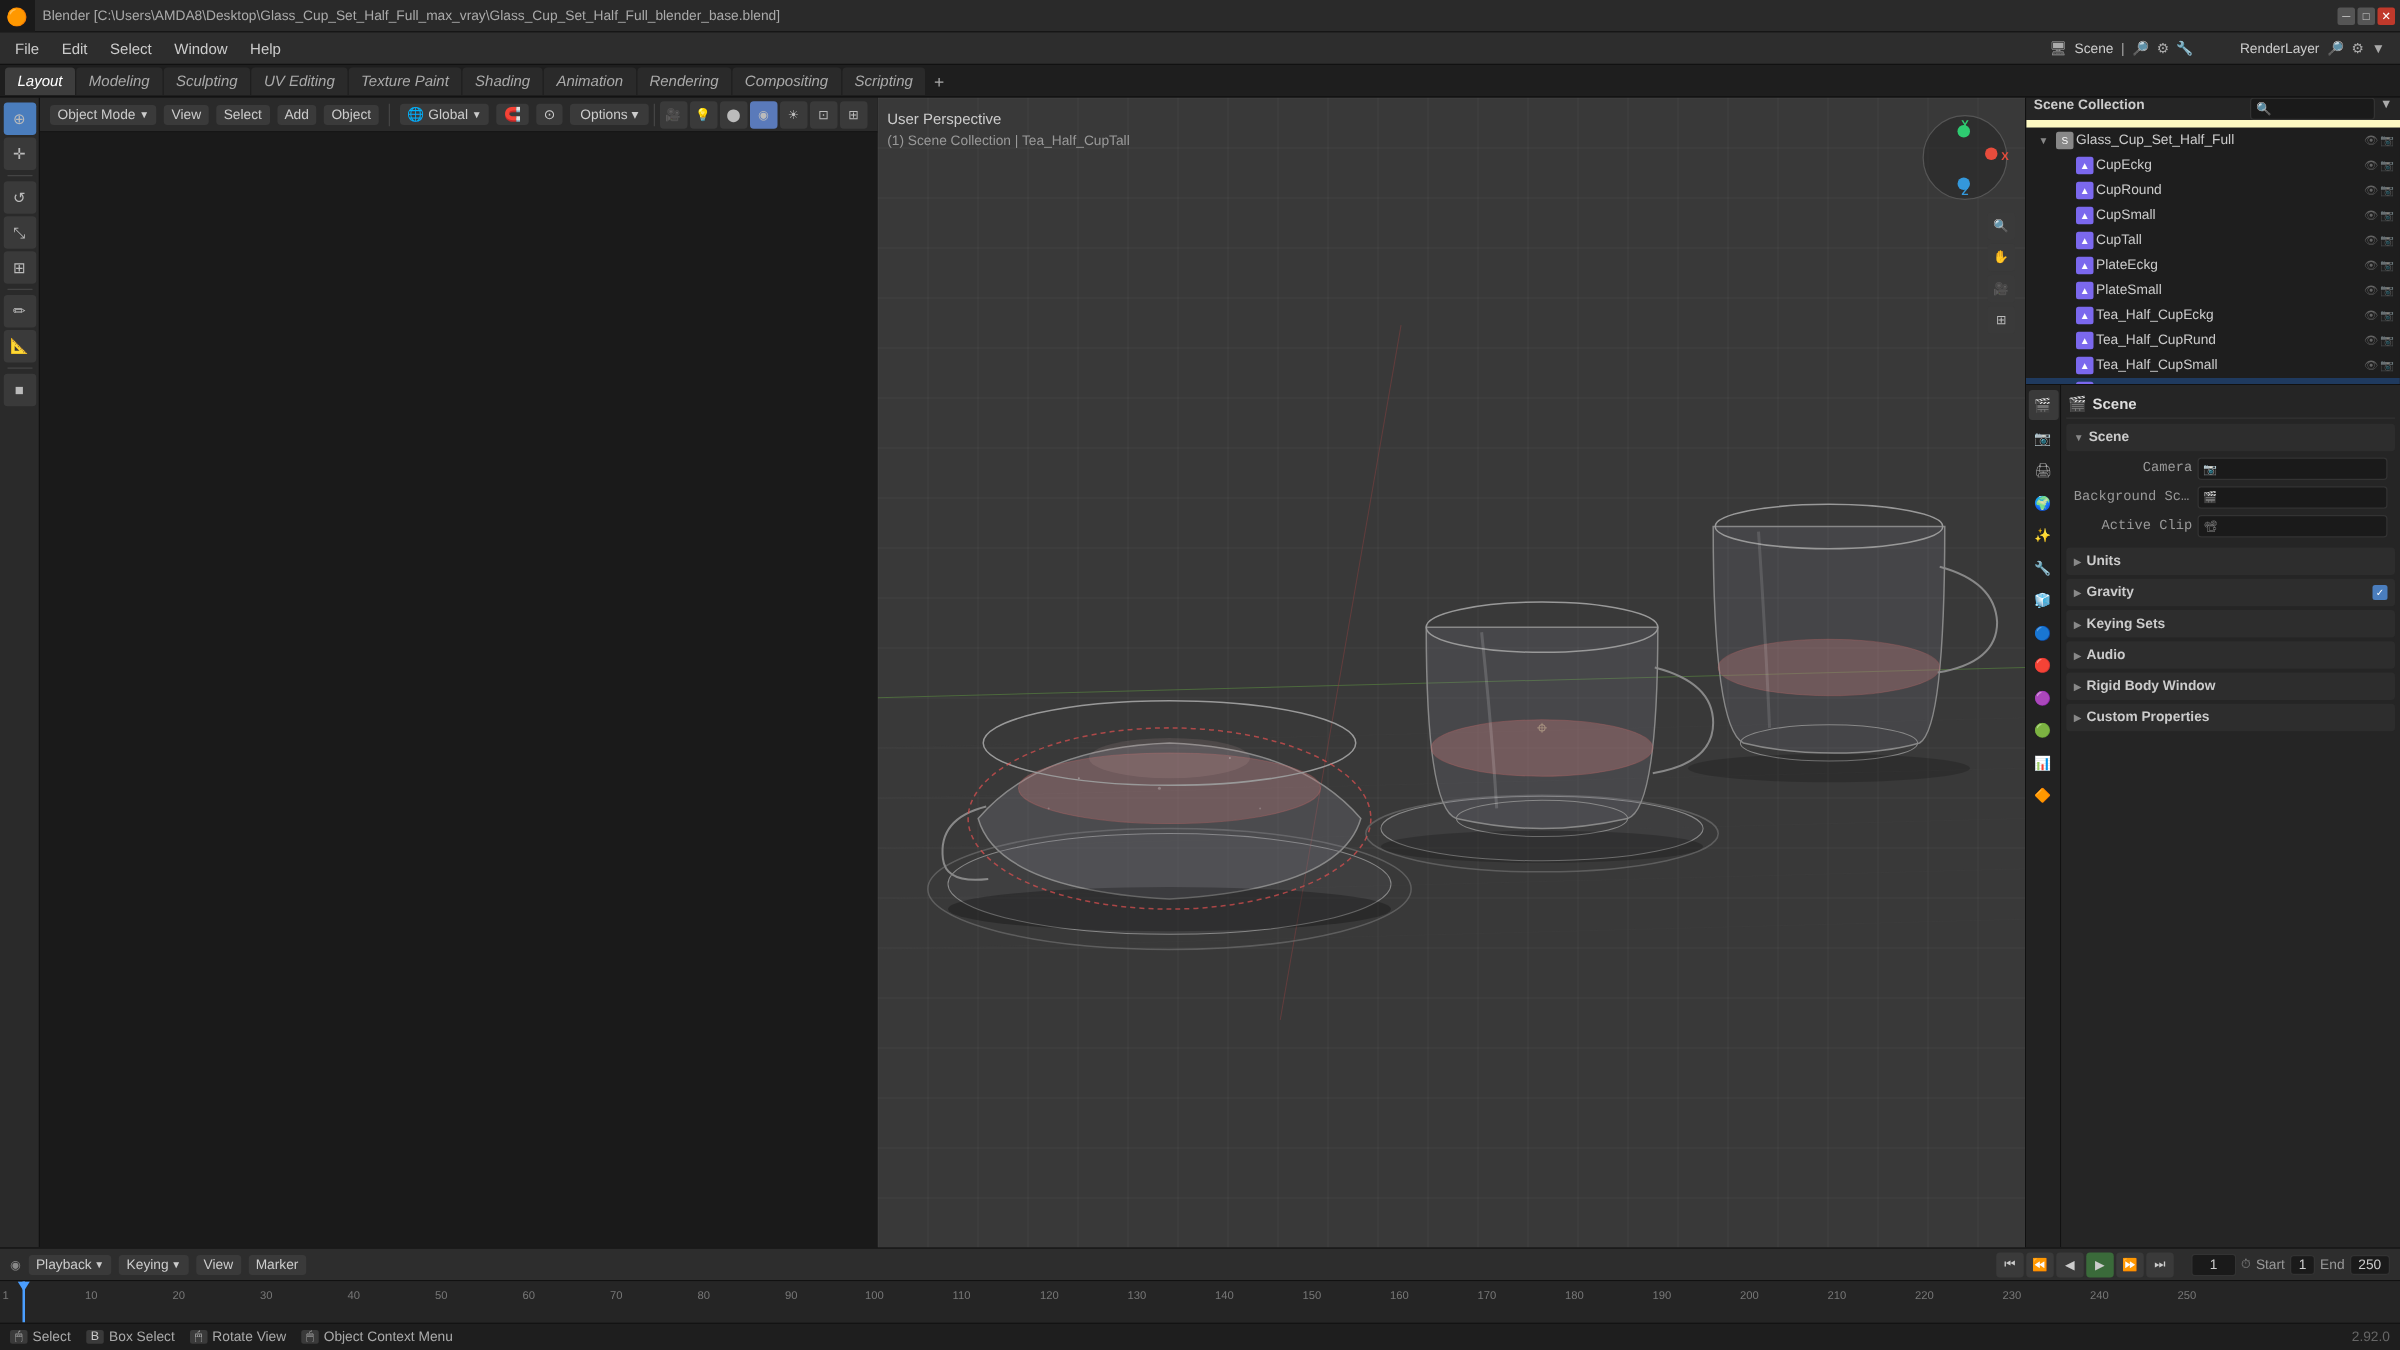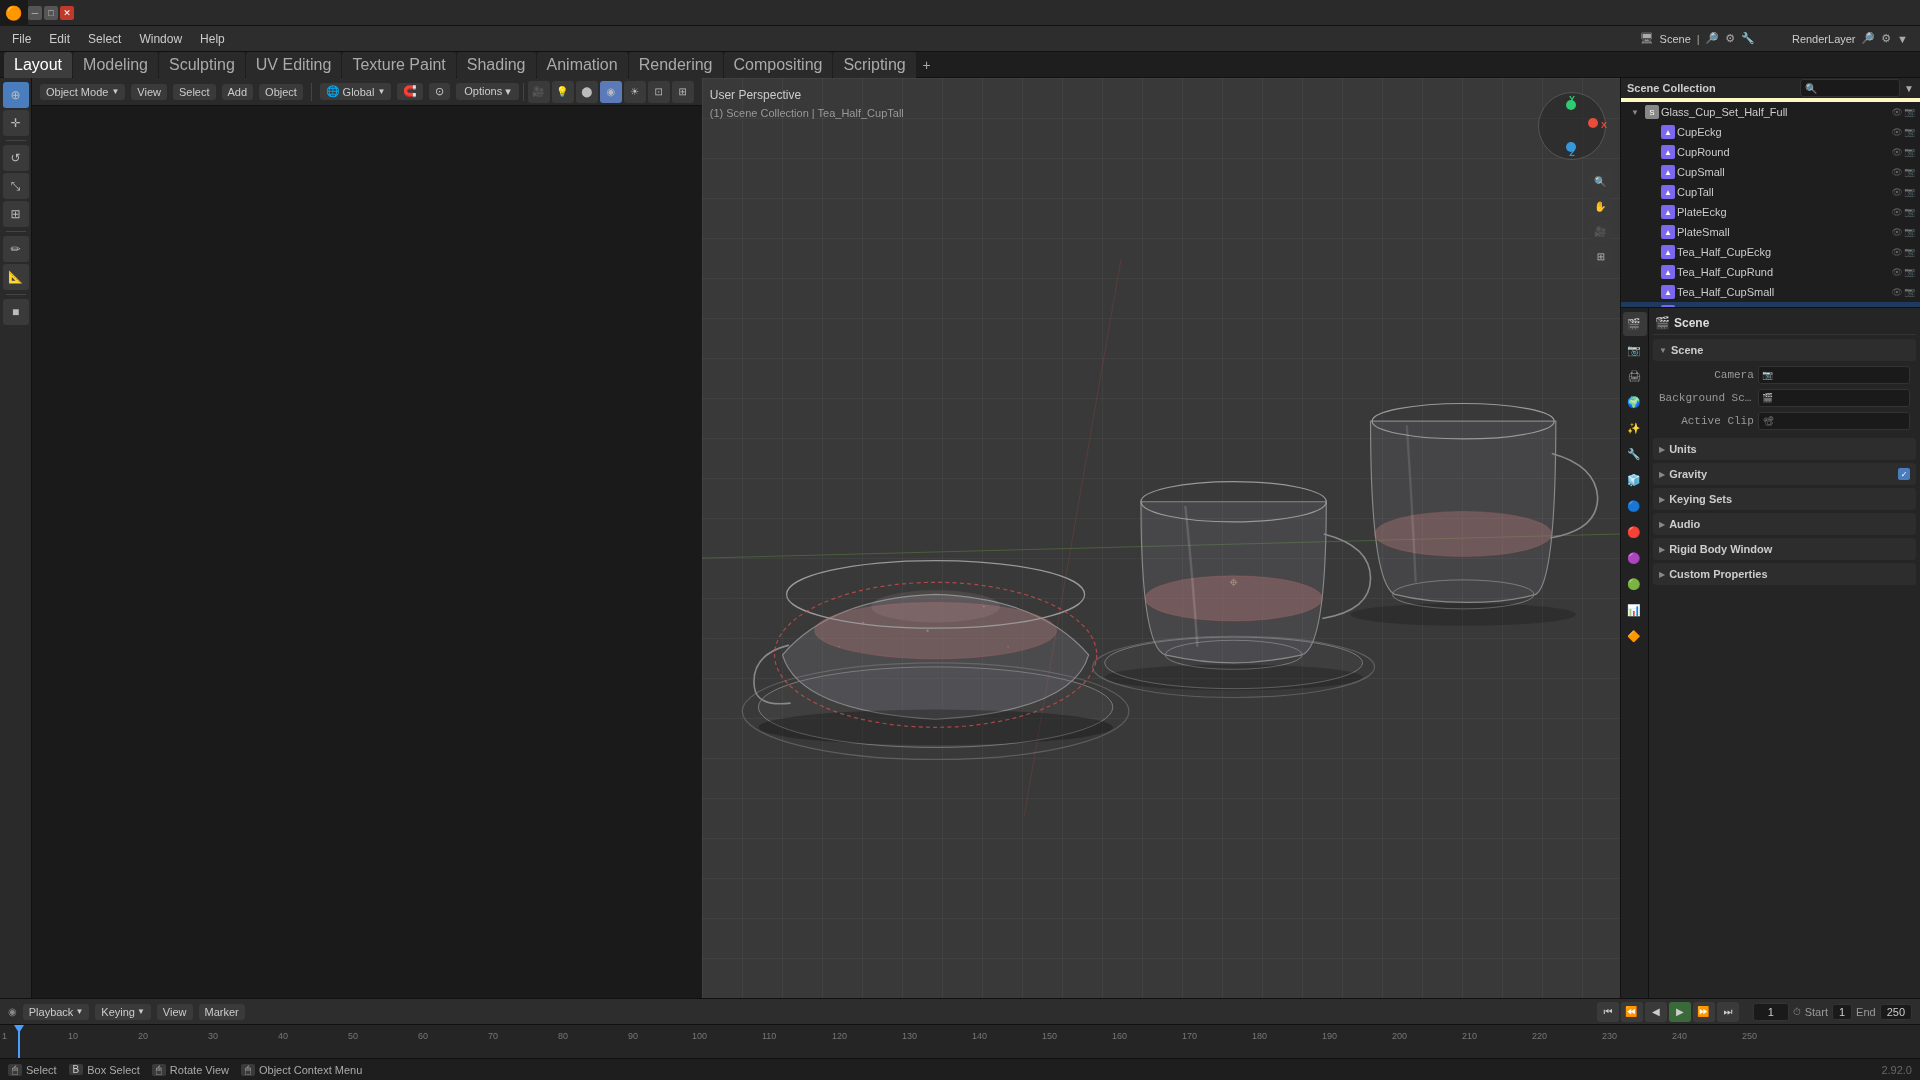--- a/index.html
+++ b/index.html
@@ -89,23 +89,24 @@
       align-items: center;
       border-bottom: 1px solid #111;
       flex-shrink: 0;
       padding: 0 4px;
       gap: 1px;
     }
     .ws-tab {
       padding: 4px 10px;
       border-radius: 3px 3px 0 0;
       cursor: pointer;
-      font-size: 16px;
+      font-size: 12px;
       color: #aaa;
       background: #2a2a2a;
+      font-style: italic;
     }
     .ws-tab.active {
       background: #3d3d3d;
       color: #fff;
     }
     .ws-tab-add {
       width: 20px;
       height: 20px;
       display: flex;
       align-items: center;
@@ -292,24 +293,23 @@
       height: 230px;
       border-bottom: 1px solid #111;
       display: flex;
       flex-direction: column;
       overflow: hidden;
     }
     .panel-header {
       height: 24px;
       background: #252525;
       display: flex;
-      align-items: center;
       padding: 0 6px;
       gap: 4px;
-      border-bottom: 4px solid #fef9c3;
+      border-bottom: 6px solid #fef9c3;
       flex-shrink: 0;
     }
     .panel-title {
       font-size: 11px;
       font-weight: bold;
       color: #ccc;
       flex: 1;
     }
     .panel-search {
       background: #1a1a1a;
@@ -581,20 +581,23 @@
       display: flex;
       align-items: center;
       gap: 3px;
     }
   </style>
 </head>
 <body>
 
 <div class="top-bar">
   <div class="top-bar-logo">🟠</div>
+  <div class="title-bar">
+    <span>Blender [C:\Users\AMDA8\Desktop\Glass_Cup_Set_Half_Full_max_vray\Glass_Cup_Set_Half_Full_blender_base.blend]</span>
+  </div>
   <div class="window-controls">
     <div class="win-btn minimize">─</div>
     <div class="win-btn maximize">□</div>
     <div class="win-btn close">✕</div>
   </div>
 </div>
 
 <div class="menu-bar">
   <div class="menu-item">File</div>
   <div class="menu-item">Edit</div>

